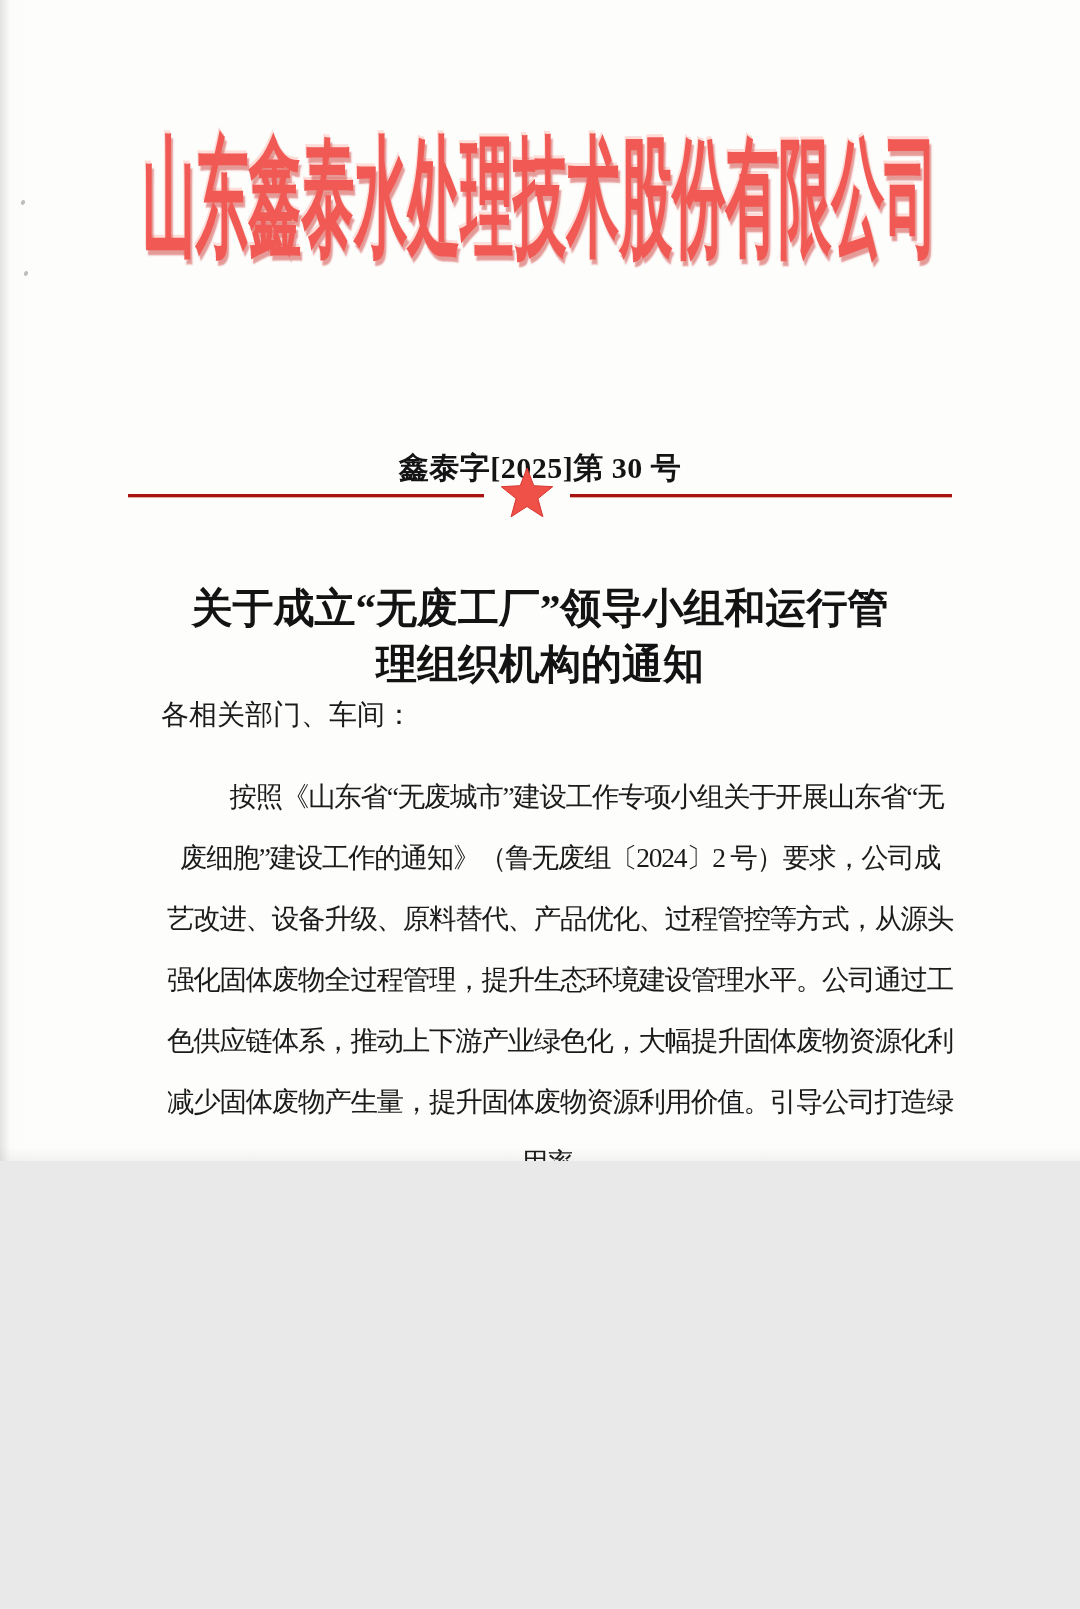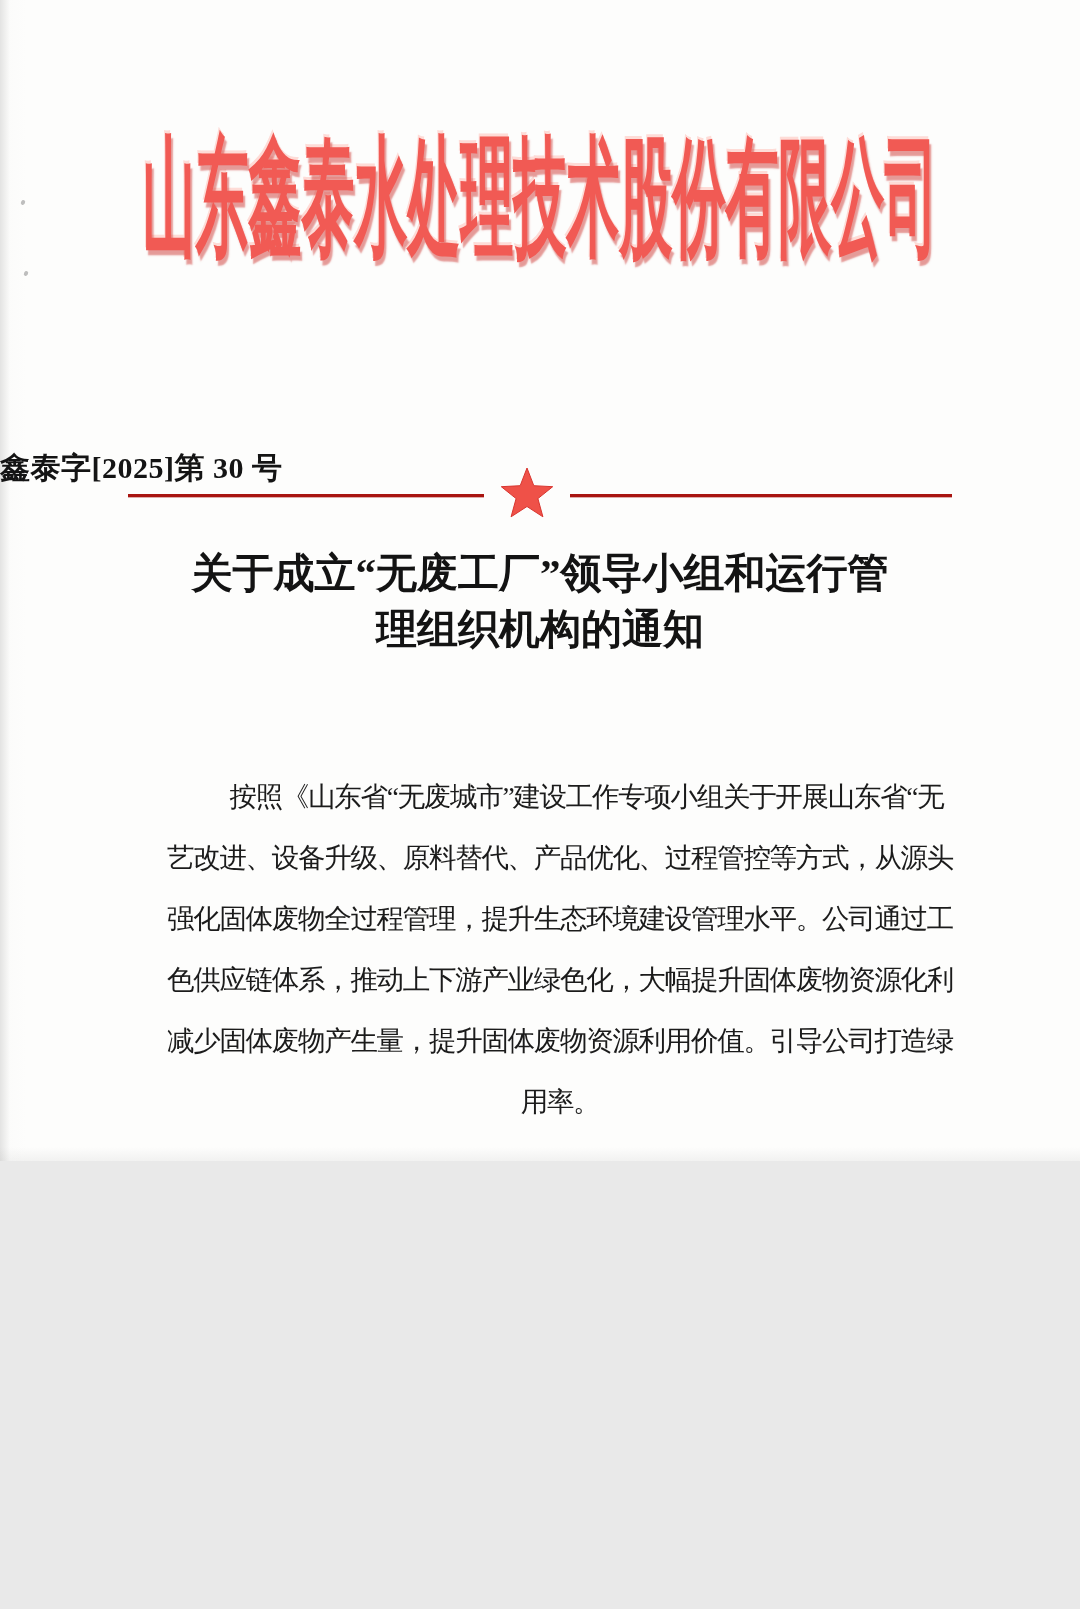--- a/index.html
+++ b/index.html
@@ -30,33 +30,33 @@
     display:inline-block;white-space:nowrap;
     font-size:53px;font-weight:bold;letter-spacing:0;
     color:#f15a54;
     transform:scaleY(2.45);
     text-shadow:2px 2px 1px rgba(205,55,52,.5), -1px -1px 0 rgba(255,170,160,.4);
   }
 
   
   .doc-number{
     position:absolute;top:451px;left:0;width:100%;
-    font-size:30px;font-weight:bold;line-height:34px;
+    text-align:center;font-size:30px;font-weight:bold;line-height:34px;
     letter-spacing:.5px;color:#141414;white-space:nowrap;
   }
 
   
   .rule-seg{position:absolute;top:494px;height:3px;background:#a81410;box-shadow:0 1px 0 rgba(168,20,16,.35);}
   .rule-left{left:128px;width:356px;}
   .rule-right{left:570px;width:382px;}
   .rule-star{position:absolute;left:497px;top:466px;}
 
   
   .title{
-    position:absolute;top:545px;left:0;width:100%;
+    position:absolute;top:580px;left:0;width:100%;
     text-align:center;font-size:41px;font-weight:bold;line-height:56px;
     color:#131313;margin:0;
   }
 
   
   .salutation{
     position:absolute;top:700px;left:161px;
     font-size:28px;line-height:30px;letter-spacing:0;color:#1b1b1b;white-space:nowrap;
   }
 
@@ -106,23 +106,25 @@
   <div class="rule-seg rule-right"></div>
   <svg class="rule-star" width="60" height="58" viewBox="-30 -29 60 58">
     <polygon points="0,-27 6.8,-9.3 25.7,-8.3 10.9,3.6 15.9,21.8 0,11.5 -15.9,21.8 -10.9,3.6 -25.7,-8.3 -6.8,-9.3" stroke="#d8352f" stroke-width="1" fill="#ef5148"></polygon>
   </svg>
 
   <h1 class="title">
     <div>关于成立“无废工厂”领导小组和运行管</div>
     <div>理组织机构的通知</div>
   </h1>
 
+  <div class="salutation">各相关部门、车间：</div>
 
   <div class="paragraph">
     <div class="para-line indent">按照《山东省“无废城市”建设工作专项小组关于开展山东省“无</div>
+    <div class="para-line">废细胞”建设工作的通知》（鲁无废组〔2024〕2 号）要求，公司成</div>
     <div class="para-line">艺改进、设备升级、原料替代、产品优化、过程管控等方式，从源头</div>
     <div class="para-line">强化固体废物全过程管理，提升生态环境建设管理水平。公司通过工</div>
     <div class="para-line">色供应链体系，推动上下游产业绿色化，大幅提升固体废物资源化利</div>
     <div class="para-line">减少固体废物产生量，提升固体废物资源利用价值。引导公司打造绿</div>
     <div class="para-line">用率。</div>
   </div>
 
   <div class="signature">山东鑫泰水处理技术股份有限公司</div>
   <div class="date">2025 年 4 月 24 日</div>
 

